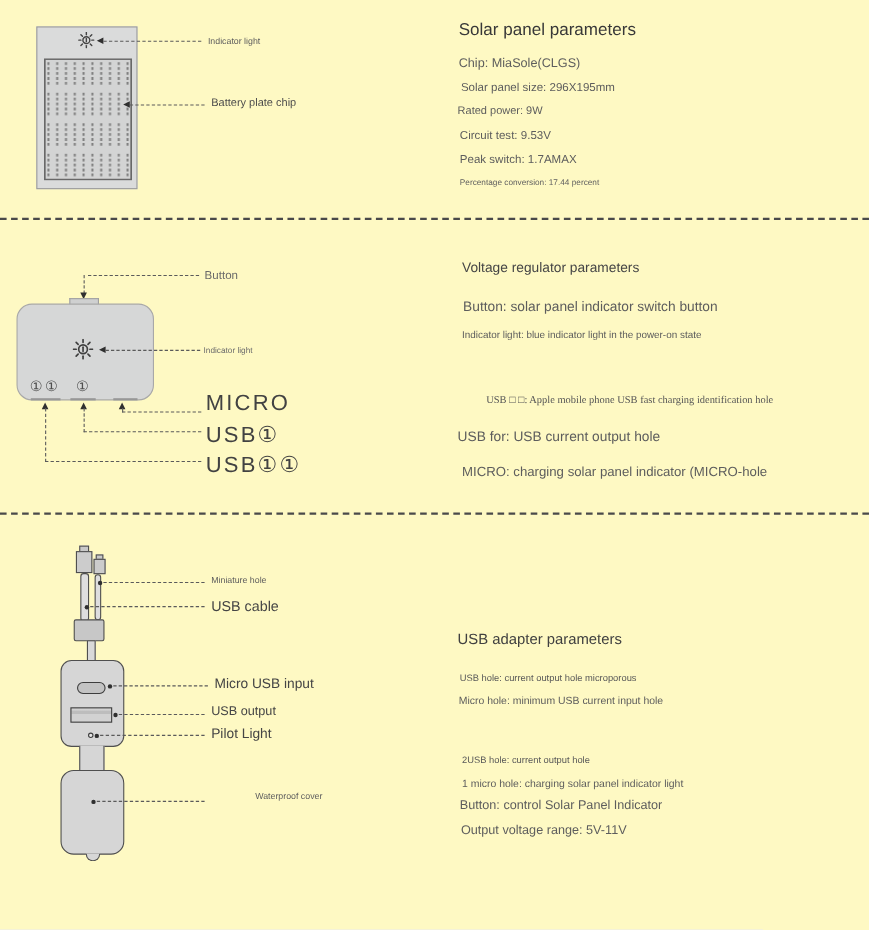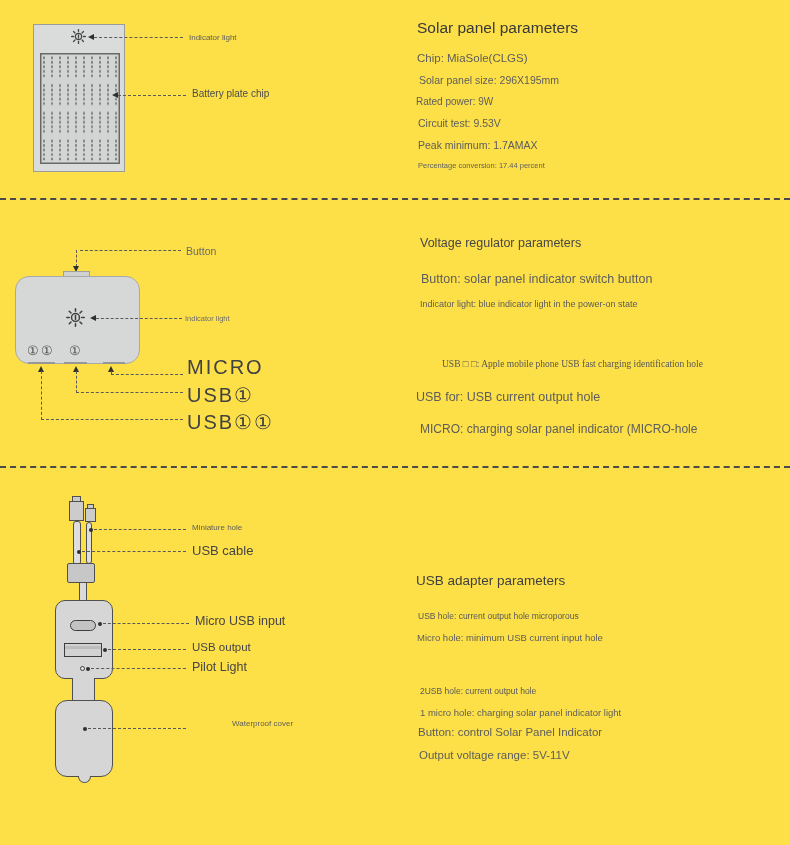--- a/index.html
+++ b/index.html
@@ -1,18 +1,18 @@
 <!DOCTYPE html>
 <html><head>
 <meta charset="utf-8">
 <style>
   * { margin:0; padding:0; box-sizing:border-box; }
   html,body { background:#ebebeb; }
   body { font-family:"Liberation Sans", sans-serif; color:#4a4a4a; }
-  .page { position:relative; width:790px; height:845px; background:#fde047; overflow:hidden; margin:0 auto; }
+  .page { position:relative; width:790px; height:845px; background:#fef9c3; overflow:hidden; margin:0 auto; }
 
   .abs { position:absolute; }
 
   
   .lh { position:absolute; height:0; border-top:1.3px dashed #5a5a5a; }
   .lv { position:absolute; width:0; border-left:1.3px dashed #5a5a5a; }
   .dot { position:absolute; width:4px; height:4px; background:#2f2f2f; border-radius:50%; }
   .arr-left { position:absolute; width:0; height:0; border-top:3.5px solid transparent; border-bottom:3.5px solid transparent; border-right:6px solid #2f2f2f; }
   .arr-down { position:absolute; width:0; height:0; border-left:3.5px solid transparent; border-right:3.5px solid transparent; border-top:6px solid #2f2f2f; }
   .arr-up { position:absolute; width:0; height:0; border-left:3.5px solid transparent; border-right:3.5px solid transparent; border-bottom:6px solid #2f2f2f; }
@@ -115,21 +115,21 @@
 
   <div class="arr-left" style="left:112px; top:92px;"></div>
   <div class="lh" style="left:118px; top:95px; width:68px;"></div>
   <div class="lbl" style="left:192px; top:88px; font-size:10px; color:#4c4c4c;">Battery plate chip</div>
 
   <div class="lbl s1-title">Solar panel parameters</div>
   <div class="lbl s1-l0">Chip: MiaSole(CLGS)</div>
   <div class="lbl s1-l1">Solar panel size: 296X195mm</div>
   <div class="lbl s1-l2">Rated power: 9W</div>
   <div class="lbl s1-l3">Circuit test: 9.53V</div>
-  <div class="lbl s1-l4">Peak minimum: 1.7AMAX</div>
+  <div class="lbl s1-l4">Peak switch: 1.7AMAX</div>
   <div class="lbl s1-l5">Percentage conversion: 17.44 percent</div>
 
   <div class="separator" style="top:198px;"></div>
 
   <div class="lh" style="left:80px; top:250px; width:101px;"></div>
   <div class="lv" style="left:76px; top:250px; height:17px;"></div>
   <div class="arr-down" style="left:73px; top:266px;"></div>
   <div class="lbl" style="left:186px; top:245px; font-size:10.5px; color:#6a6a6a;">Button</div>
 
   <div class="abs reg-tab"></div>

